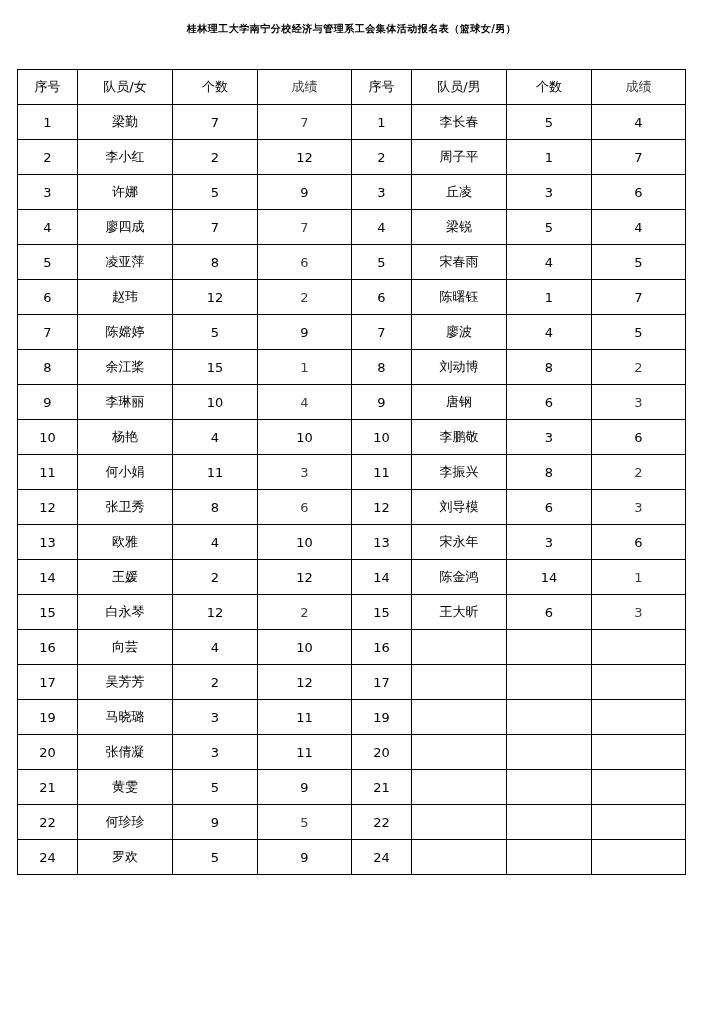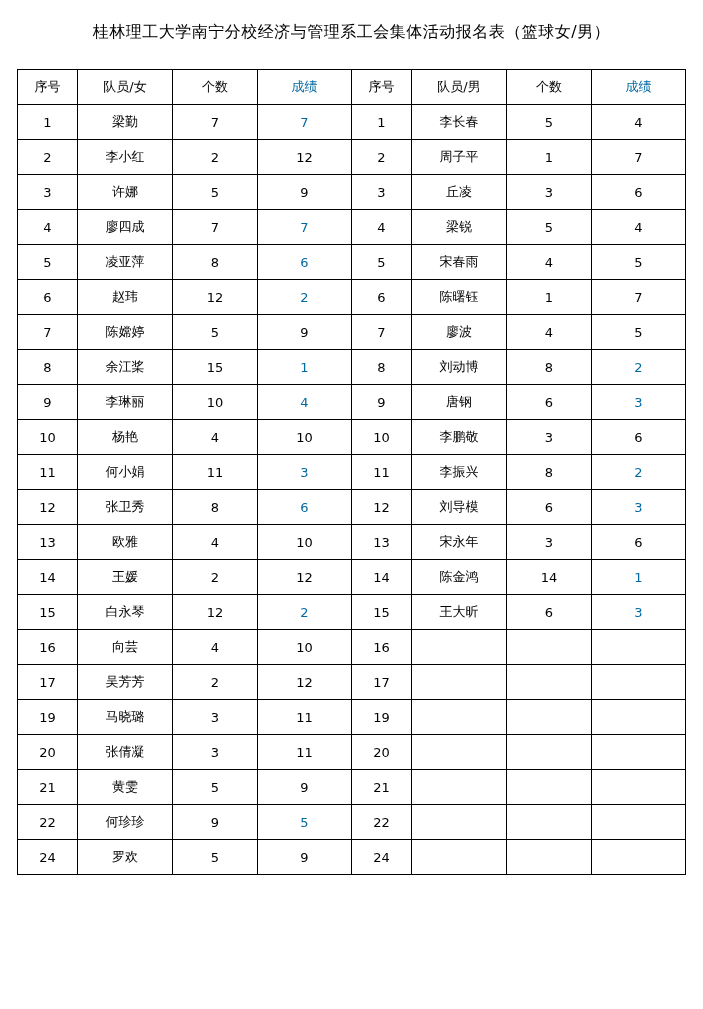--- a/index.html
+++ b/index.html
@@ -13,47 +13,47 @@
     font-family: "DejaVu Sans", "Liberation Sans", sans-serif;
     color: #000000;
   }
   .page {
     width: 703px;
     box-sizing: border-box;
     padding: 0;
   }
   .doc-title {
     text-align: center;
-    font-size: 16px;
-    font-weight: normal;
+    font-size: 10px;
+    font-weight: bold;
     color: #000;
     padding: 22px 0 18px 0;
     letter-spacing: 0.5px;
   }
   table.signup {
     border-collapse: collapse;
-    margin: 8px auto;
+    margin: 15px auto;
     width: 669px;
     table-layout: fixed;
   }
   table.signup td, table.signup th {
     border: 1px solid #000000;
     height: 34px;
     text-align: center;
     vertical-align: middle;
     font-size: 13px;
     font-weight: normal;
     padding: 0;
   }
   col.c-idx { width: 60px; }
   col.c-name { width: 95px; }
   col.c-count { width: 85px; }
   col.c-score { width: 94px; }
   .hdr { font-size: 13px; }
-  .red { color: #0369a1; }
+  .red { color: #404040; }
   .blk { color: #000000; }
   .empty { }
 </style>
 </head>
 <body>
 
 <div class="page">
 
   <div class="doc-title">桂林理工大学南宁分校经济与管理系工会集体活动报名表（篮球女/男）</div>
 

